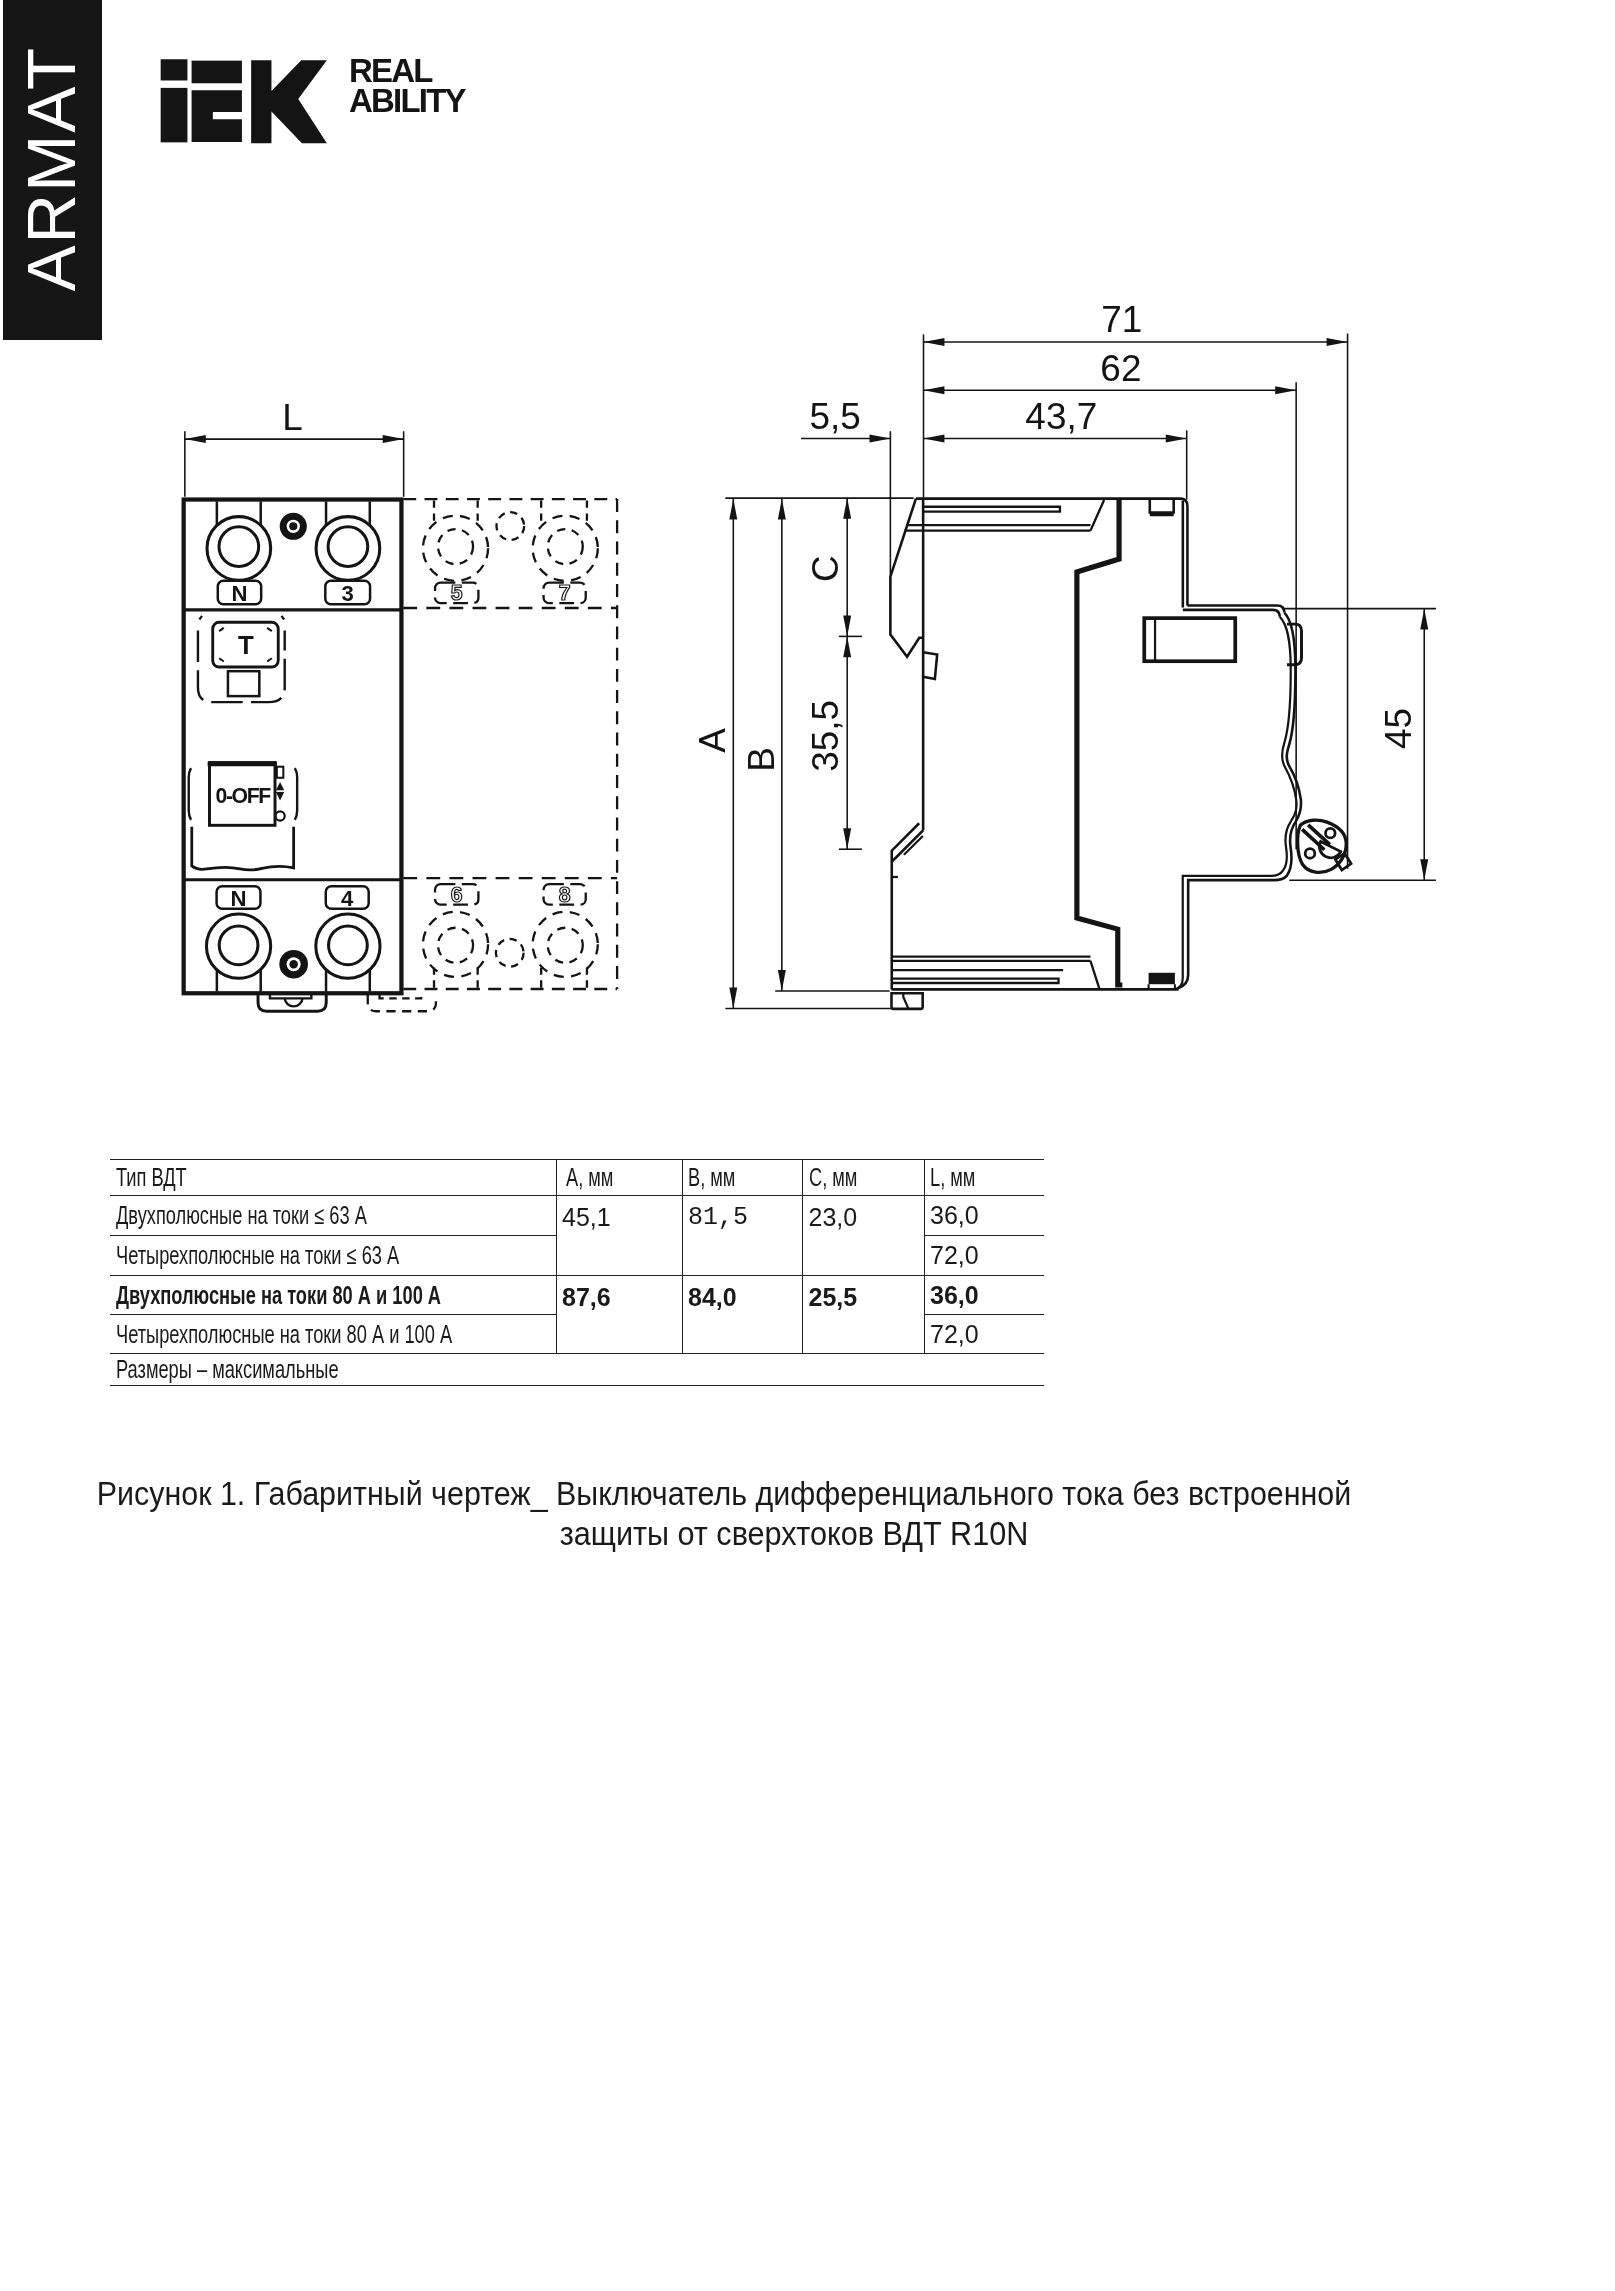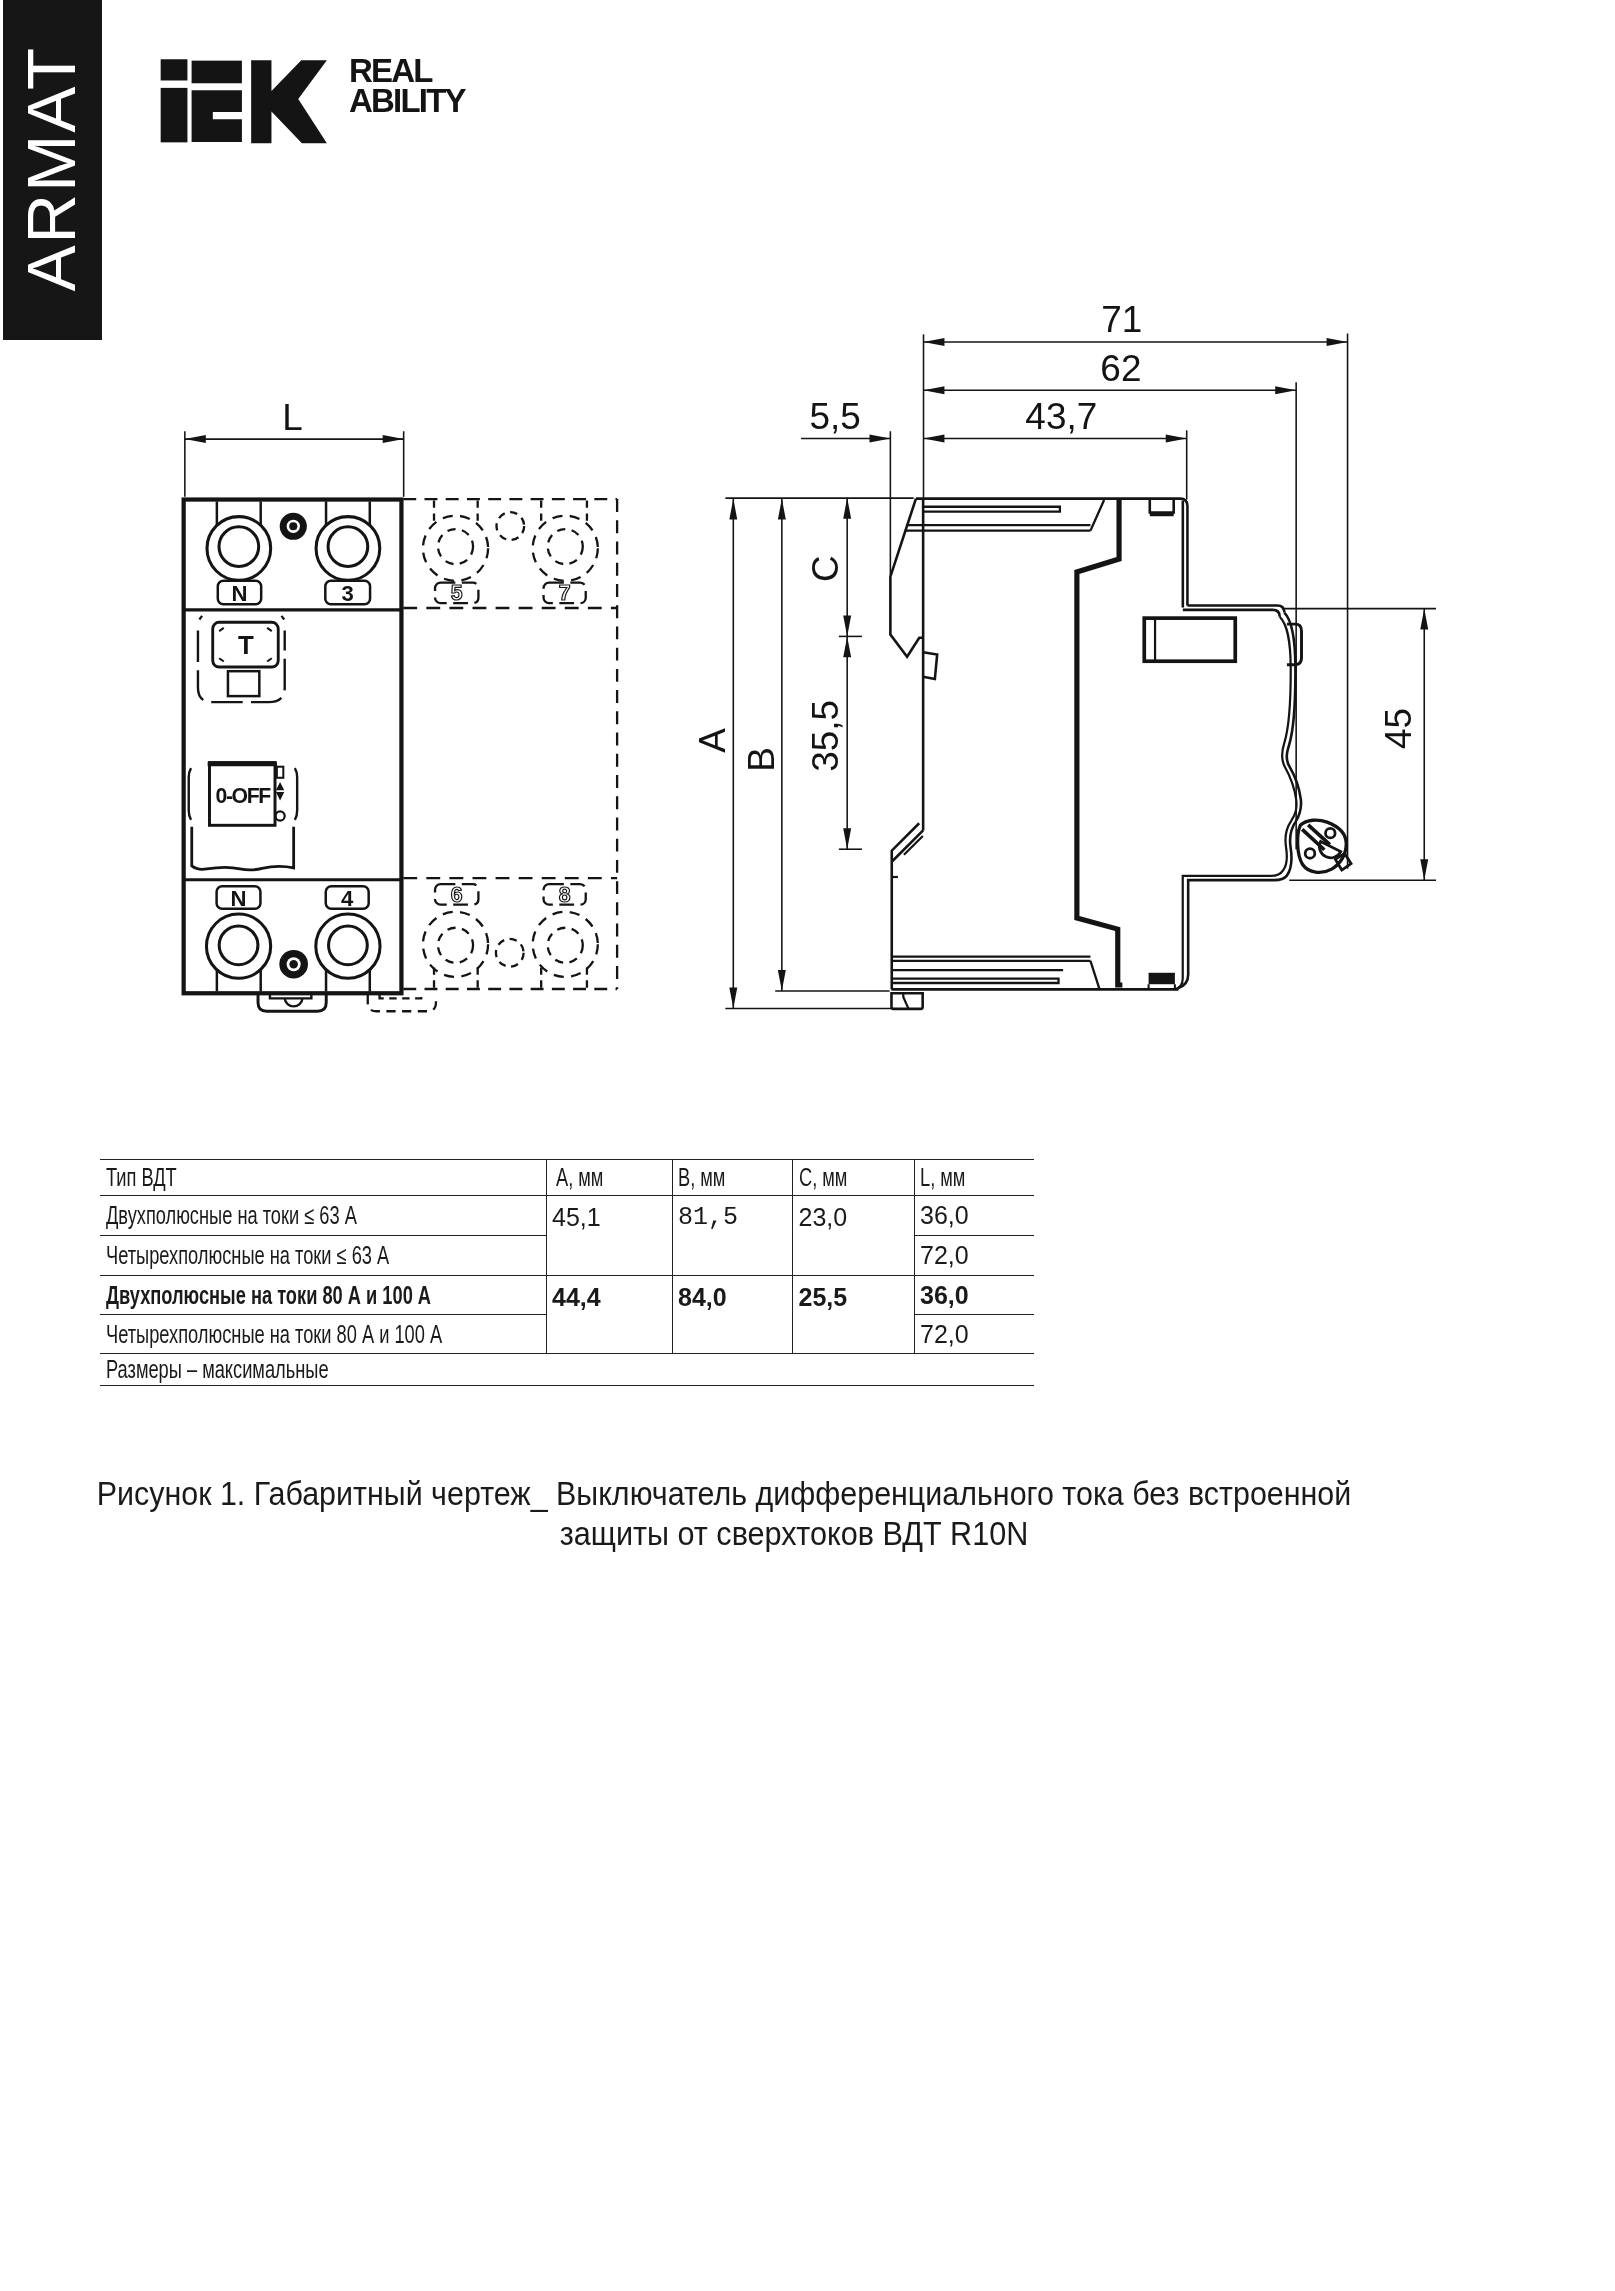--- a/index.html
+++ b/index.html
@@ -300,21 +300,21 @@
 <line x1="1543.3" y1="659.2" x2="1543.3" y2="953.5"></line>
 <path d="M1543.3,659.2 L1539,681.9 H1547.6 Z M1543.3,953.5 L1539,930.8 H1547.6 Z" fill="#141414" stroke="none"></path>
 <text font-size="40" fill="#141414" stroke="none" text-anchor="middle" font-family="Liberation Sans" transform="translate(1528.5,789) rotate(-90)">45</text>
 
 <line x1="1389" y1="659.2" x2="1556" y2="659.2"></line>
 
 <line x1="1397" y1="953.5" x2="1556" y2="953.5"></line>
 </g>
 </svg>
 
-<div class="abs" style="left:100px;top:1159px;">
+<div class="abs" style="left:110px;top:1159px;">
 <table style="border-collapse:collapse;table-layout:fixed;width:900px;font-family:'Liberation Sans',sans-serif;font-size:25px;color:#1a1a1a;white-space:nowrap;">
 
   <tbody>
         <tr style="height:36px;">
     <td style="width:440px;border-top:1.8px solid #222;border-bottom:1.8px solid #222;border-right:1.8px solid #222;padding:0 0 0 5.5px;"><span style="display:inline-block;transform:scaleX(0.73);transform-origin:0 50%;">Тип ВДТ</span></td>
     <td style="width:116px;border-top:1.8px solid #222;border-bottom:1.8px solid #222;border-right:1.8px solid #222;padding:0 0 0 9px;"><span style="display:inline-block;transform:scaleX(0.73);transform-origin:0 50%;">А, мм</span></td>
     <td style="width:114px;border-top:1.8px solid #222;border-bottom:1.8px solid #222;border-right:1.8px solid #222;padding:0 0 0 5.5px;"><span style="display:inline-block;transform:scaleX(0.73);transform-origin:0 50%;">В, мм</span></td>
     <td style="width:115px;border-top:1.8px solid #222;border-bottom:1.8px solid #222;border-right:1.8px solid #222;padding:0 0 0 5.5px;"><span style="display:inline-block;transform:scaleX(0.73);transform-origin:0 50%;">С, мм</span></td>
     <td style="width:114px;border-top:1.8px solid #222;border-bottom:1.8px solid #222;padding:0 0 0 5.5px;"><span style="display:inline-block;transform:scaleX(0.73);transform-origin:0 50%;">L, мм</span></td>
   </tr>
@@ -327,21 +327,21 @@
     <td style="border-bottom:1.8px solid #222;padding:0 0 0 5.5px;">36,0</td>
   </tr>
 
   <tr style="height:40px;">
     <td style="border-bottom:1.8px solid #222;border-right:1.8px solid #222;padding:0 0 0 5.5px;"><span style="display:inline-block;transform:scaleX(0.73);transform-origin:0 50%;">Четырехполюсные на токи ≤ 63 А</span></td>
     <td style="border-bottom:1.8px solid #222;padding:0 0 0 5.5px;">72,0</td>
   </tr>
 
   <tr style="height:39px;font-weight:bold;">
     <td style="border-bottom:1.8px solid #222;border-right:1.8px solid #222;padding:0 0 0 5.5px;"><span style="display:inline-block;transform:scaleX(0.73);transform-origin:0 50%;">Двухполюсные на токи 80 А и 100 А</span></td>
-    <td rowspan="2" style="border-bottom:1.8px solid #222;border-right:1.8px solid #222;padding:7.4px 0 0 5.5px;vertical-align:top;">44,4</td>
+    <td rowspan="2" style="border-bottom:1.8px solid #222;border-right:1.8px solid #222;padding:7.4px 0 0 5.5px;vertical-align:top;">87,6</td>
     <td rowspan="2" style="border-bottom:1.8px solid #222;border-right:1.8px solid #222;padding:7.4px 0 0 5.5px;vertical-align:top;">84,0</td>
     <td rowspan="2" style="border-bottom:1.8px solid #222;border-right:1.8px solid #222;padding:7.4px 0 0 5.5px;vertical-align:top;">25,5</td>
     <td style="border-bottom:1.8px solid #222;padding:0 0 0 5.5px;">36,0</td>
   </tr>
 
   <tr style="height:39px;">
     <td style="border-bottom:1.8px solid #222;border-right:1.8px solid #222;padding:0 0 0 5.5px;"><span style="display:inline-block;transform:scaleX(0.73);transform-origin:0 50%;">Четырехполюсные на токи 80 А и 100 А</span></td>
     <td style="border-bottom:1.8px solid #222;padding:0 0 0 5.5px;">72,0</td>
   </tr>
 

